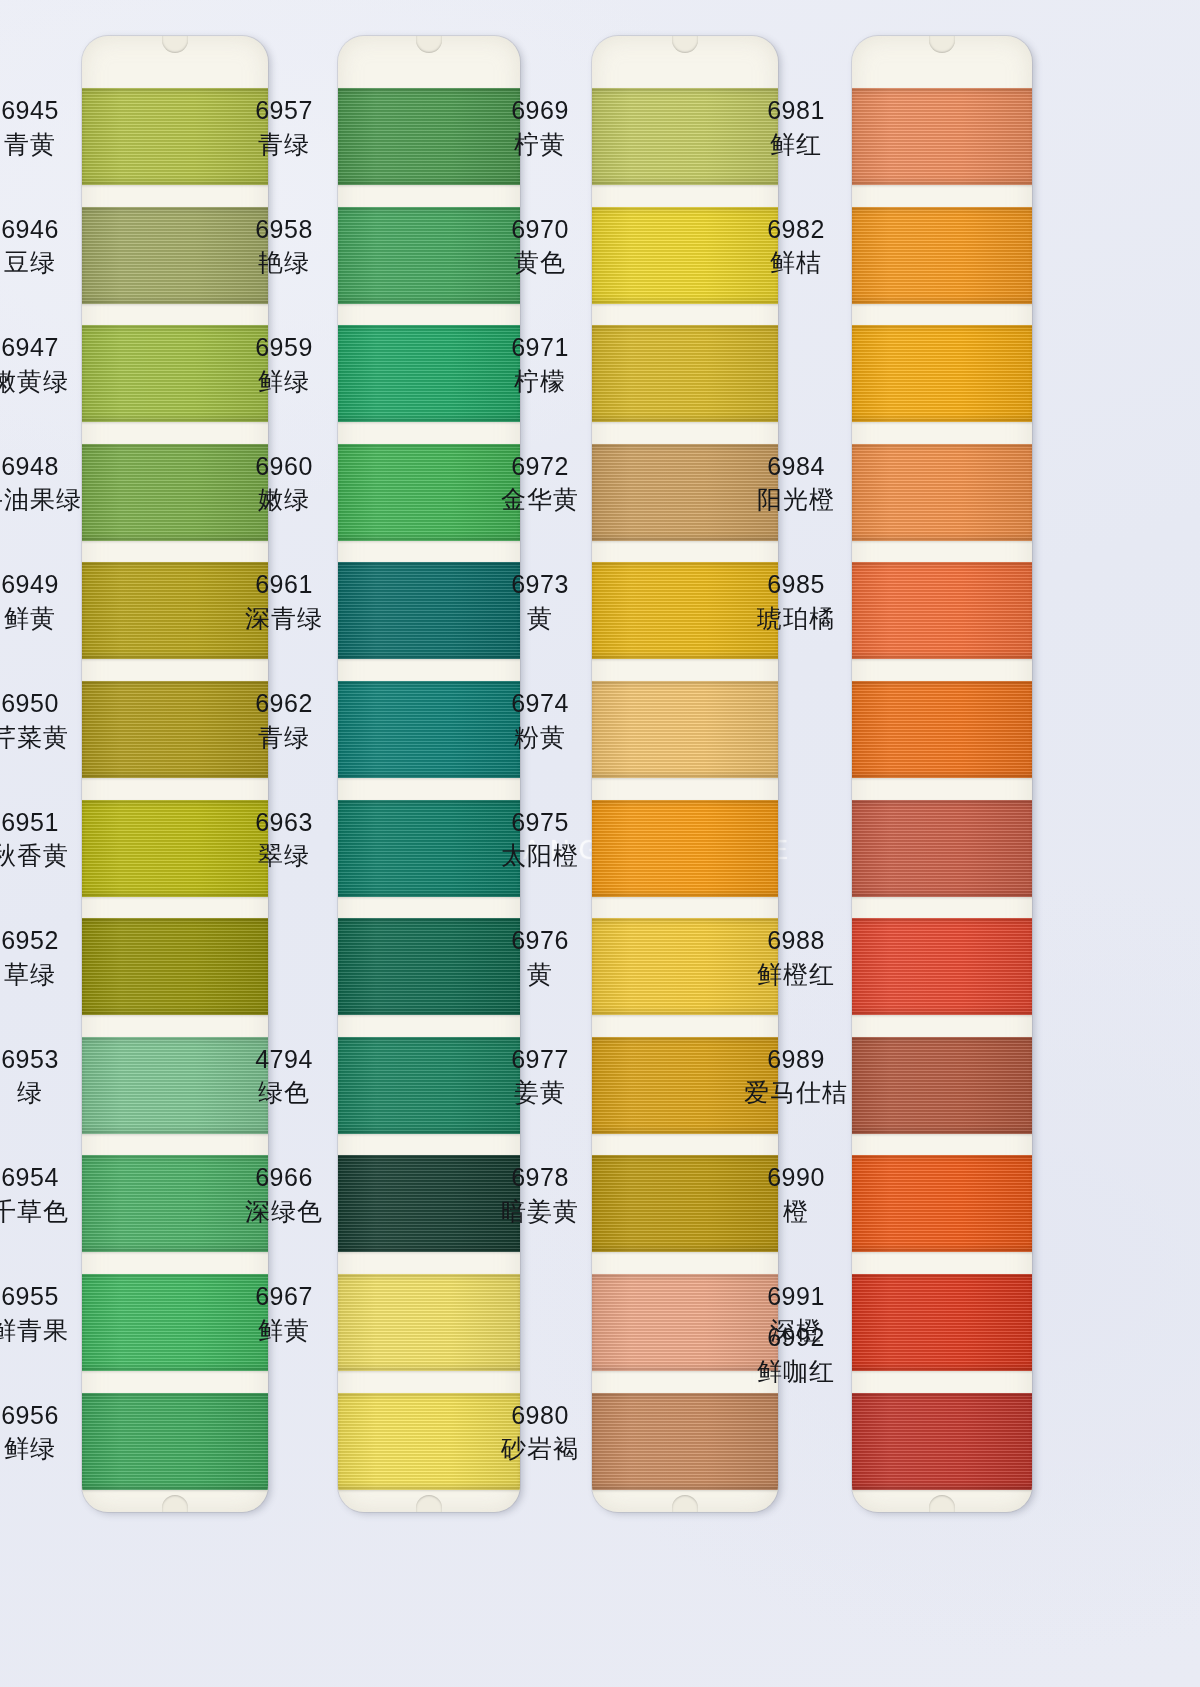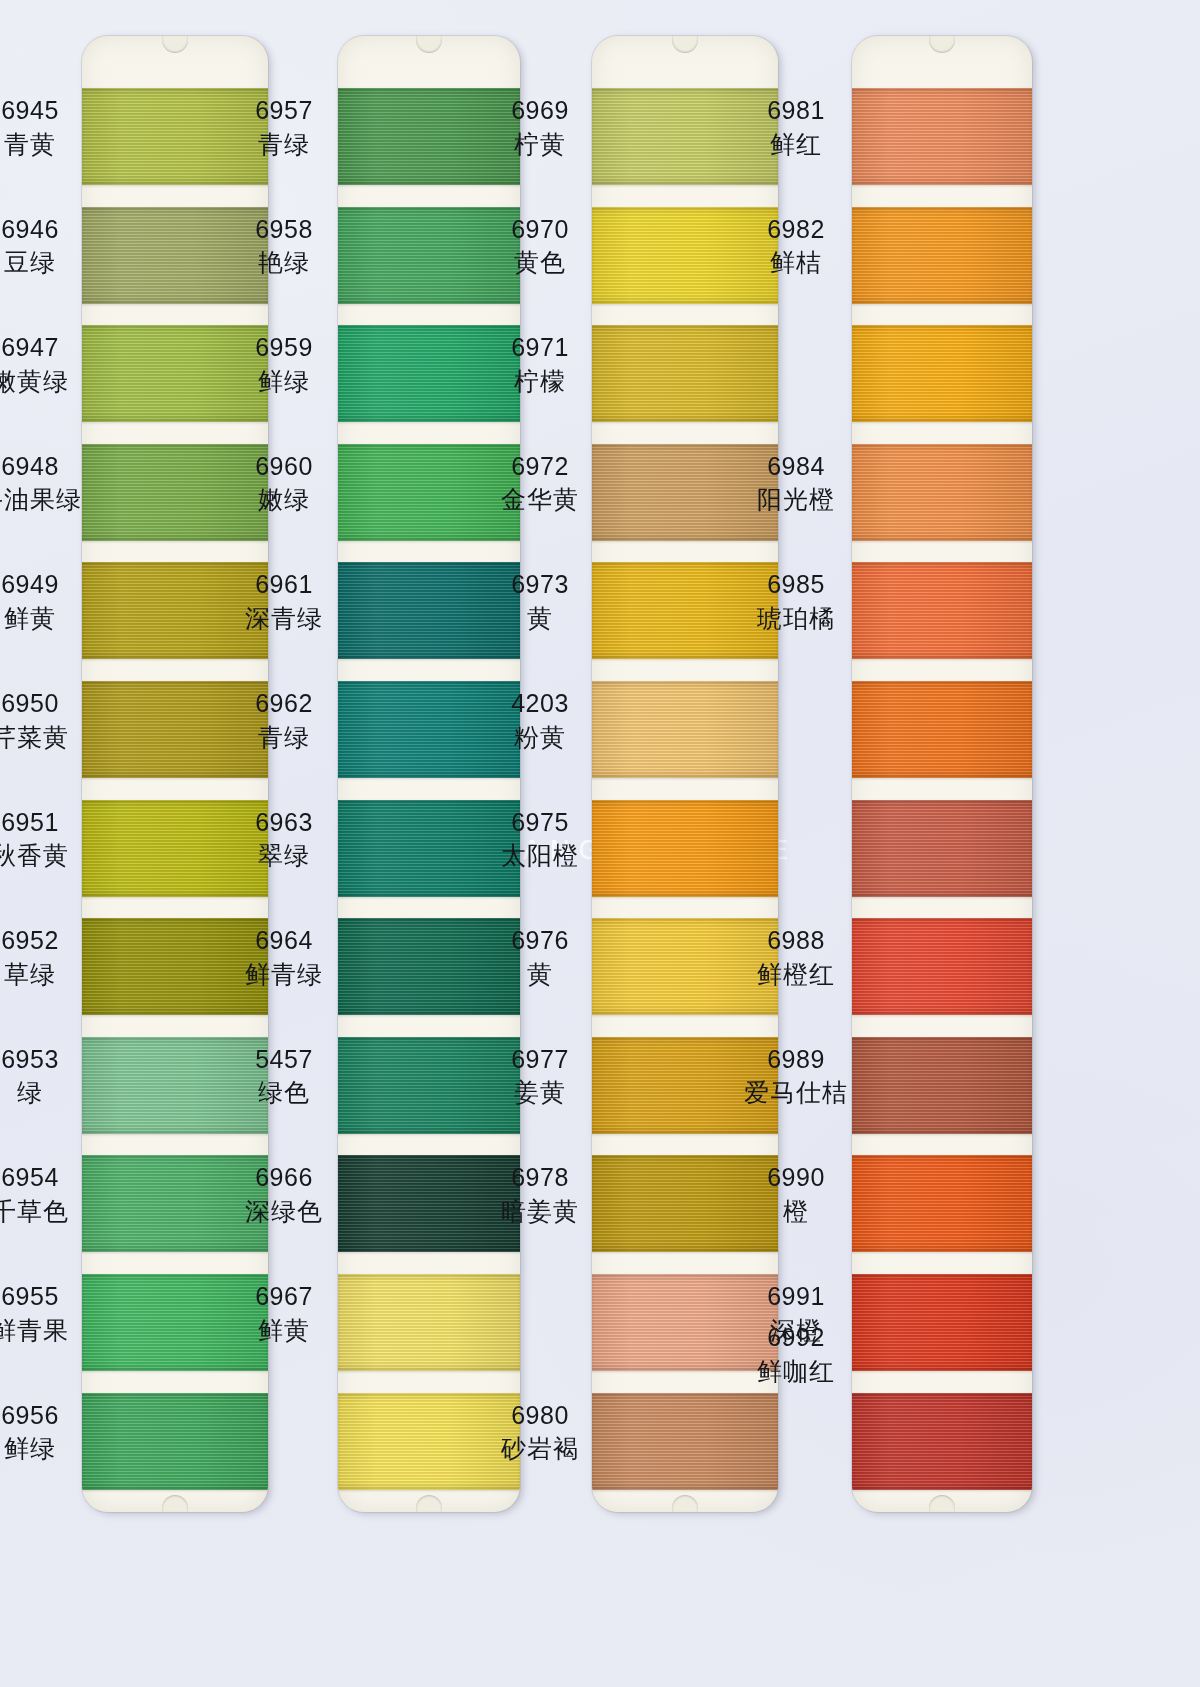--- a/index.html
+++ b/index.html
@@ -210,26 +210,22 @@
         <div class="name">深青绿</div>
       </div>
       <div class="lbl" style="left: 216px; width: 136px; top: 687px;">
         <div class="code">6962</div>
         <div class="name">青绿</div>
       </div>
       <div class="lbl" style="left: 216px; width: 136px; top: 805.6px;">
         <div class="code">6963</div>
         <div class="name">翠绿</div>
       </div>
-      <div class="lbl" style="left: 216px; width: 136px; top: 924.2px;">
-        <div class="code">6964</div>
-        <div class="name">鲜青绿</div>
-      </div>
       <div class="lbl" style="left: 216px; width: 136px; top: 1042.8px;">
-        <div class="code">5457</div>
+        <div class="code">4794</div>
         <div class="name">绿色</div>
       </div>
       <div class="lbl" style="left: 216px; width: 136px; top: 1161.4px;">
         <div class="code">6966</div>
         <div class="name">深绿色</div>
       </div>
       <div class="lbl" style="left: 216px; width: 136px; top: 1280px;">
         <div class="code">6967</div>
         <div class="name">鲜黄</div>
       </div>
@@ -265,21 +261,21 @@
       </div>
       <div class="lbl" style="left: 472px; width: 136px; top: 449.8px;">
         <div class="code">6972</div>
         <div class="name">金华黄</div>
       </div>
       <div class="lbl" style="left: 472px; width: 136px; top: 568.4px;">
         <div class="code">6973</div>
         <div class="name">黄</div>
       </div>
       <div class="lbl" style="left: 472px; width: 136px; top: 687px;">
-        <div class="code">4203</div>
+        <div class="code">6974</div>
         <div class="name">粉黄</div>
       </div>
       <div class="lbl" style="left: 472px; width: 136px; top: 805.6px;">
         <div class="code">6975</div>
         <div class="name">太阳橙</div>
       </div>
       <div class="lbl" style="left: 472px; width: 136px; top: 924.2px;">
         <div class="code">6976</div>
         <div class="name">黄</div>
       </div>

